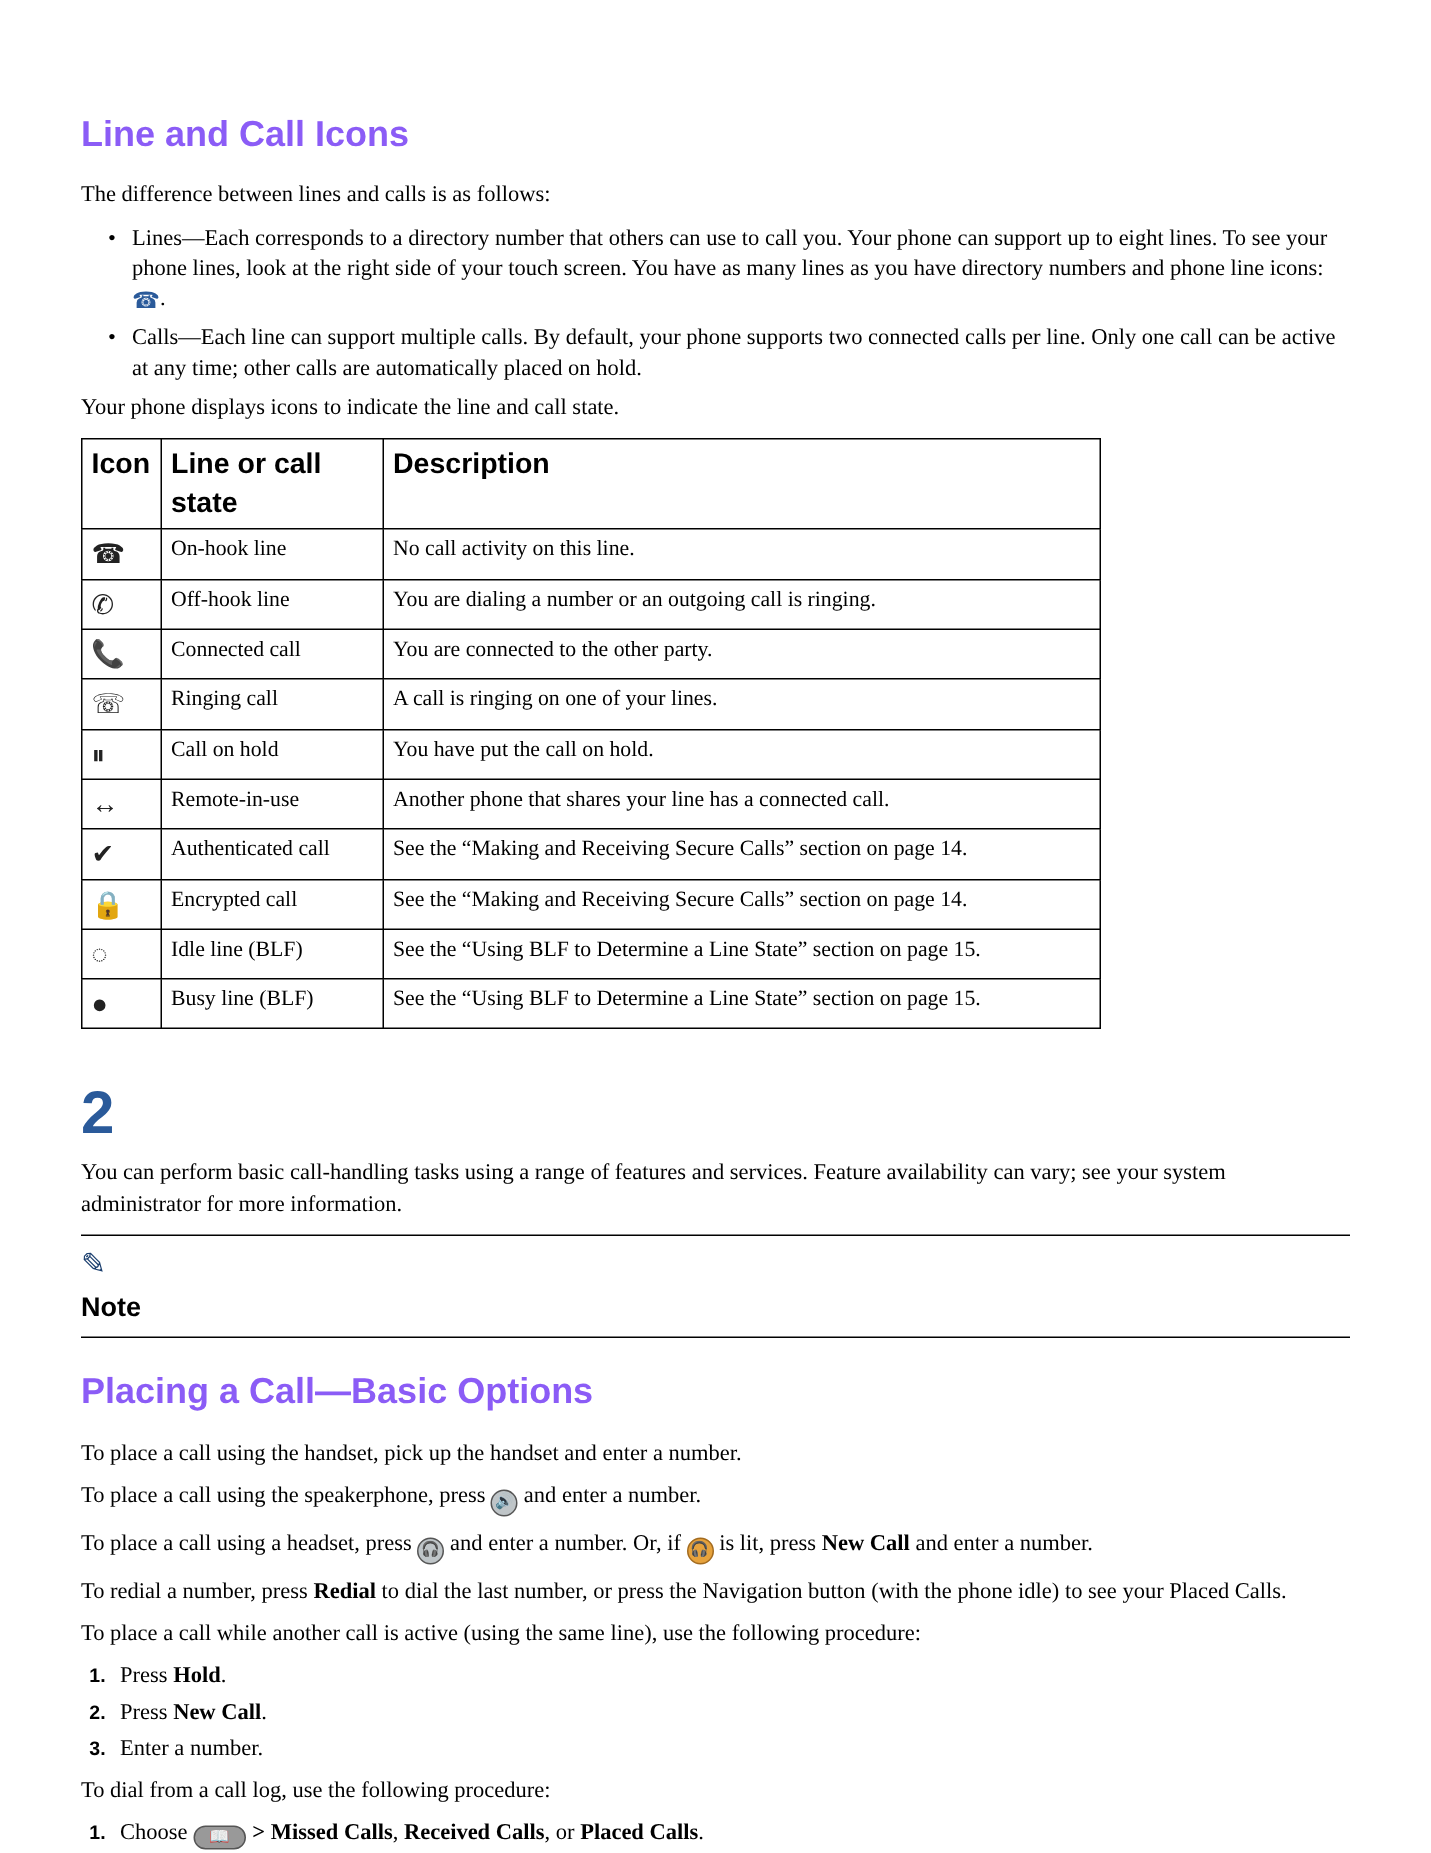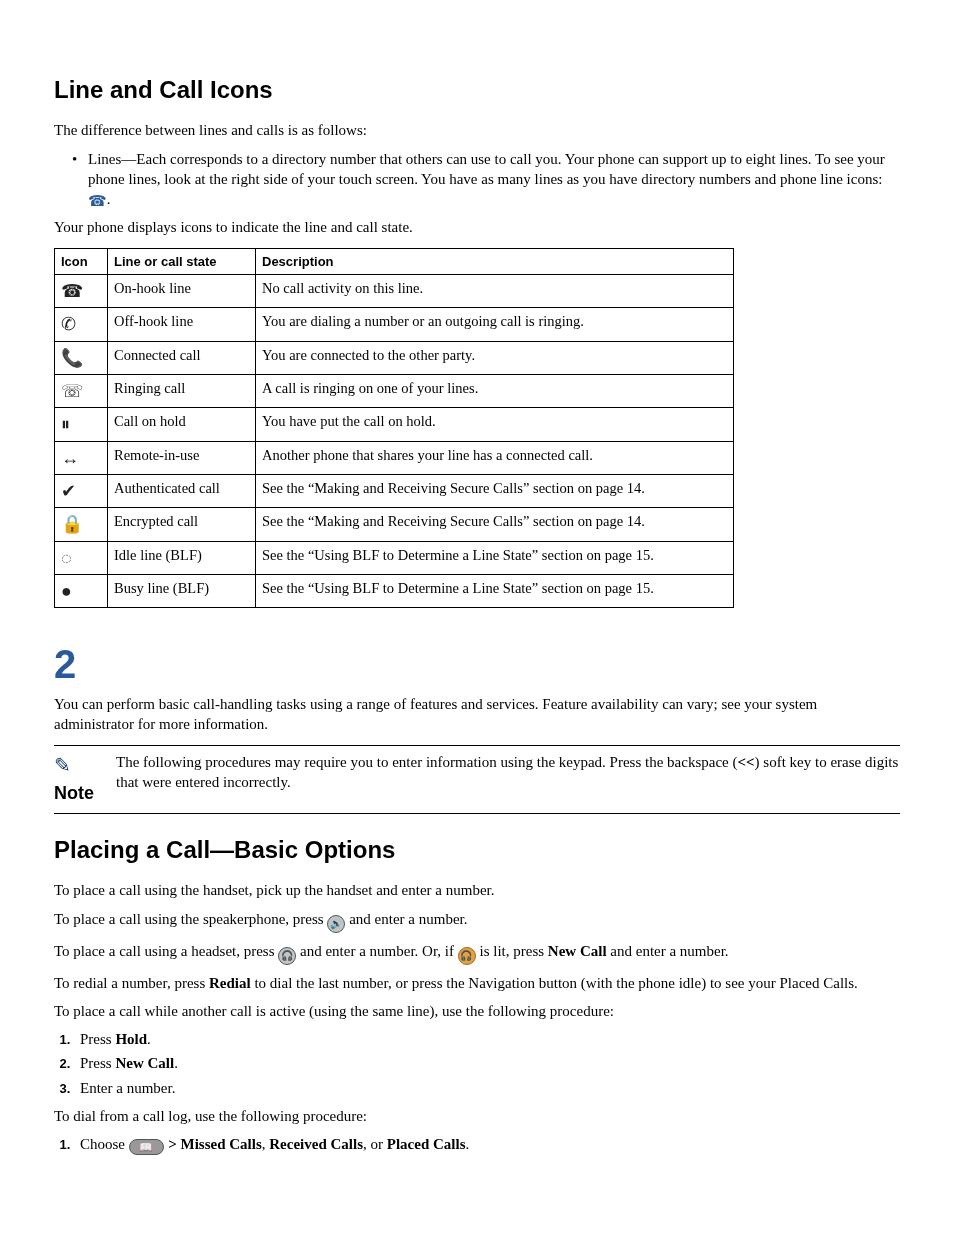--- a/index.html
+++ b/index.html
@@ -9,21 +9,21 @@
     margin: 0;
     padding: 54px 54px 40px 54px;
     max-width: 954px;
     box-sizing: border-box;
     line-height: 1.35;
   }
   h2.section-title {
     font-family: Arial, Helvetica, sans-serif;
     font-weight: bold;
     font-size: 24px;
-    color: #000000;
+    color: #8b5cf6;
     margin: 20px 0 14px 0;
   }
   h1.chapter {
     font-family: Arial, Helvetica, sans-serif;
     font-weight: bold;
     color: #2a5a9a;
     font-size: 28px;
     margin: 36px 0 10px 0;
     display: flex;
     align-items: baseline;
@@ -48,21 +48,21 @@
   }
   table.icon-table th, table.icon-table td {
     border: 1px solid #000;
     padding: 4px 6px;
     vertical-align: top;
     text-align: left;
   }
   table.icon-table th {
     font-family: Arial, Helvetica, sans-serif;
     font-weight: bold;
-    font-size: 13px;
+    font-size: 19px;
   }
   td.icon-cell { width: 40px; text-align: center; font-size: 18px; padding: 4px 4px; }
   td.state-cell { width: 135px; }
 
   .note-block {
     display: flex;
     gap: 18px;
     border-top: 1px solid #000;
     border-bottom: 1px solid #000;
     padding: 6px 0 8px 0;
@@ -109,20 +109,21 @@
 <body>
 
 <h2 class="section-title">Line and Call Icons</h2>
 
 <p>The difference between lines and calls is as follows:</p>
 
 <ul class="bullets">
   <li>
     <span>Lines—Each corresponds to a directory number that others can use to call you. Your phone can support up to eight lines. To see your phone lines, look at the right side of your touch screen. You have as many lines as you have directory numbers and phone line icons: </span><span class="inline-phone">☎</span>.
   </li>
+  <li>Calls—Each line can support multiple calls. By default, your phone supports two connected calls per line. Only one call can be active at any time; other calls are automatically placed on hold.</li>
 </ul>
 
 <p>Your phone displays icons to indicate the line and call state.</p>
 
 <table class="icon-table">
   <thead>
     <tr>
       <th>Icon</th>
       <th>Line or call state</th>
       <th>Description</th>
@@ -186,23 +187,20 @@
   <span class="chapnum">2</span>
 </h1>
 
 <p>You can perform basic call-handling tasks using a range of features and services. Feature availability can vary; see your system administrator for more information.</p>
 
 <div class="note-block">
   <div class="note-label-wrap">
     <span class="note-icon">✎</span>
     <span class="note-label">Note</span>
   </div>
-  <div class="note-body">
-    <span>The following procedures may require you to enter information using the keypad. Press the backspace (</span><b>&lt;&lt;</b><span>) soft key to erase digits that were entered incorrectly.</span>
-  </div>
 </div>
 
 <h2 class="section-title">Placing a Call—Basic Options</h2>
 
 <p>To place a call using the handset, pick up the handset and enter a number.</p>
 
 <p>
   <span>To place a call using the speakerphone, press </span><span class="inline-icon">🔊</span><span> and enter a number.</span>
 </p>
 

